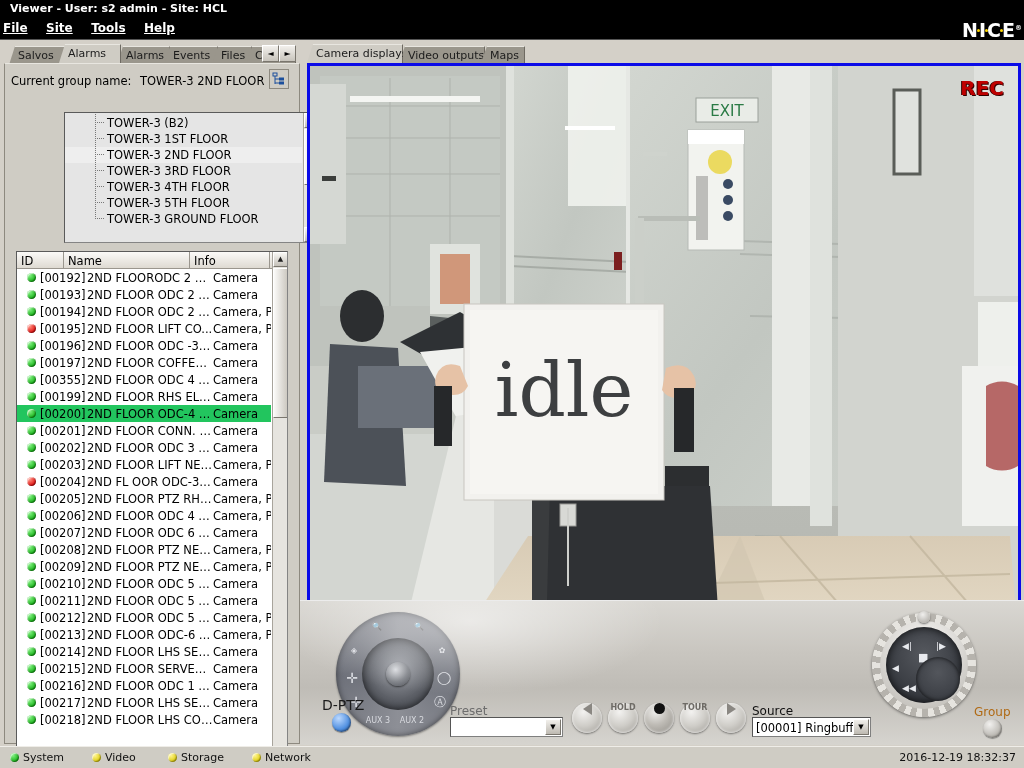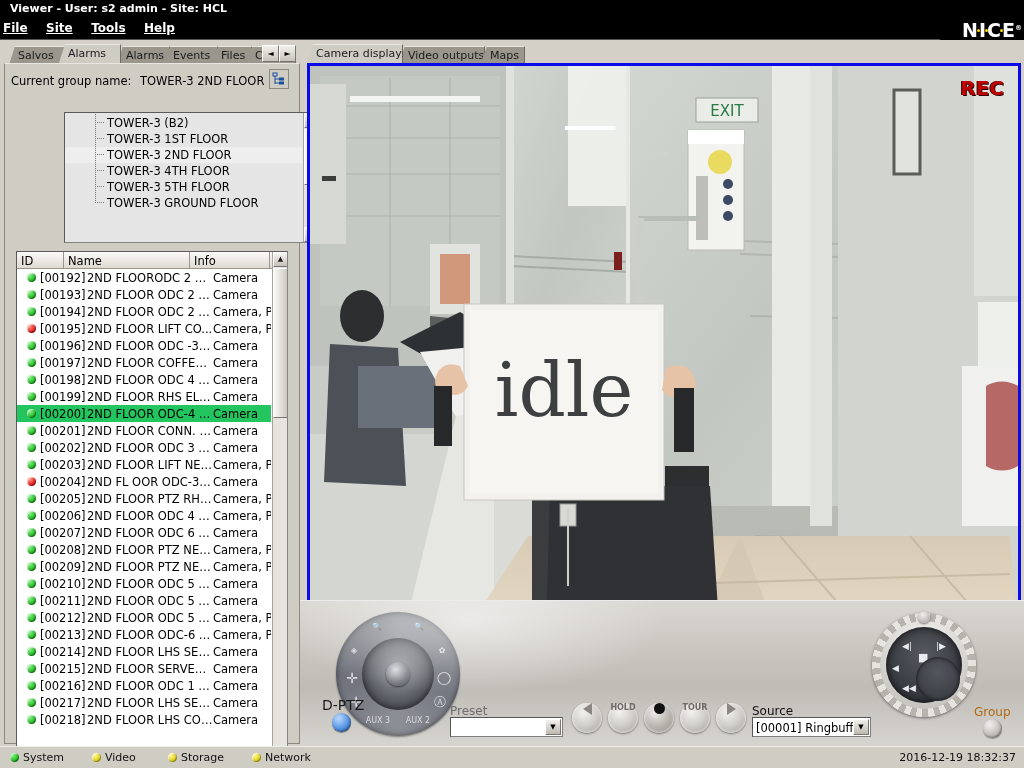--- a/index.html
+++ b/index.html
@@ -423,20 +423,21 @@
             <rect x="7" y="9.5" width="5" height="3" fill="#1c4f9c"></rect>
           </svg>
         </div>
       </div>
 
       <div class="treebox">
         <div style="position:absolute;left:0;top:0;right:16px;bottom:0;overflow:hidden;padding-top:2px">
           <div class="treeitem"><span class="vert"></span><span class="dash"></span><span>TOWER-3 (B2)</span></div>
           <div class="treeitem"><span class="vert"></span><span class="dash"></span><span>TOWER-3 1ST FLOOR</span></div>
           <div class="treeitem selected"><span class="vert"></span><span class="dash"></span><span>TOWER-3 2ND FLOOR</span></div>
+          <div class="treeitem"><span class="vert"></span><span class="dash"></span><span>TOWER-3 3RD  FLOOR</span></div>
           <div class="treeitem"><span class="vert"></span><span class="dash"></span><span>TOWER-3 4TH FLOOR</span></div>
           <div class="treeitem"><span class="vert"></span><span class="dash"></span><span>TOWER-3 5TH FLOOR</span></div>
           <div class="treeitem last"><span class="vert"></span><span class="dash"></span><span>TOWER-3 GROUND FLOOR</span></div>
         </div>
         <div class="vscroll">
           <div class="sbbtn">▲</div>
           <div class="sbthumb" style="top:16px;height:56px"></div>
           <div class="sbbtn" style="position:absolute;bottom:0">▼</div>
         </div>
       </div>
@@ -479,21 +480,21 @@
               <span class="c-info">Camera</span>
             </div>
             <div class="lrow">
               <span class="led green"></span>
               <span class="c-id">[00197]</span>
               <span class="c-name">2ND FLOOR COFFEE ...</span>
               <span class="c-info">Camera</span>
             </div>
             <div class="lrow">
               <span class="led green"></span>
-              <span class="c-id">[00198]</span>
+              <span class="c-id">[00355]</span>
               <span class="c-name">2ND FLOOR ODC 4  G...</span>
               <span class="c-info">Camera</span>
             </div>
             <div class="lrow">
               <span class="led green"></span>
               <span class="c-id">[00199]</span>
               <span class="c-name">2ND FLOOR RHS ELE...</span>
               <span class="c-info">Camera</span>
             </div>
             <div class="lrow selected">
@@ -748,21 +749,21 @@
       <div class="joy-outer"></div>
       <div class="joy-seg" style="left:26px;top:10px;width:30px">🔍</div>
       <div class="joy-seg" style="left:68px;top:10px;width:30px">🔍</div>
       <div class="joy-seg" style="left:6px;top:34px;width:24px">◈</div>
       <div class="joy-seg" style="left:94px;top:34px;width:24px">✿</div>
       <div class="joy-seg" style="left:4px;top:58px;width:24px;font-size:14px">✛</div>
       <div class="joy-seg" style="left:96px;top:58px;width:24px;font-size:13px">◯</div>
       <div class="joy-seg" style="left:8px;top:82px;width:24px;font-size:14px">✛</div>
       <div class="joy-seg" style="left:92px;top:82px;width:24px;font-size:12px">Ⓐ</div>
       <div class="joy-seg" style="left:26px;top:104px;width:32px">AUX 3</div>
-      <div class="joy-seg" style="left:66px;top:104px;width:32px">AUX 2</div>
+      <div class="joy-seg" style="left:60px;top:104px;width:32px">AUX 2</div>
       <div class="joy-inner"></div>
       <div class="joy-knob"></div>
     </div>
     <div class="dptz-label" style="left:22px;top:96px;position:absolute;">D-PTZ</div>
     <div class="dptz-led"></div>
 
     <div class="preset-lbl" style="position:absolute;left:150px;top:103px">Preset</div>
     <div class="preset-combo" style="position:absolute;left:150px;top:116px">
       <span style="padding:3px 0 0 3px;display:inline-block;font-size:11.5px"></span>
       <div class="arrowbox">▼</div>

